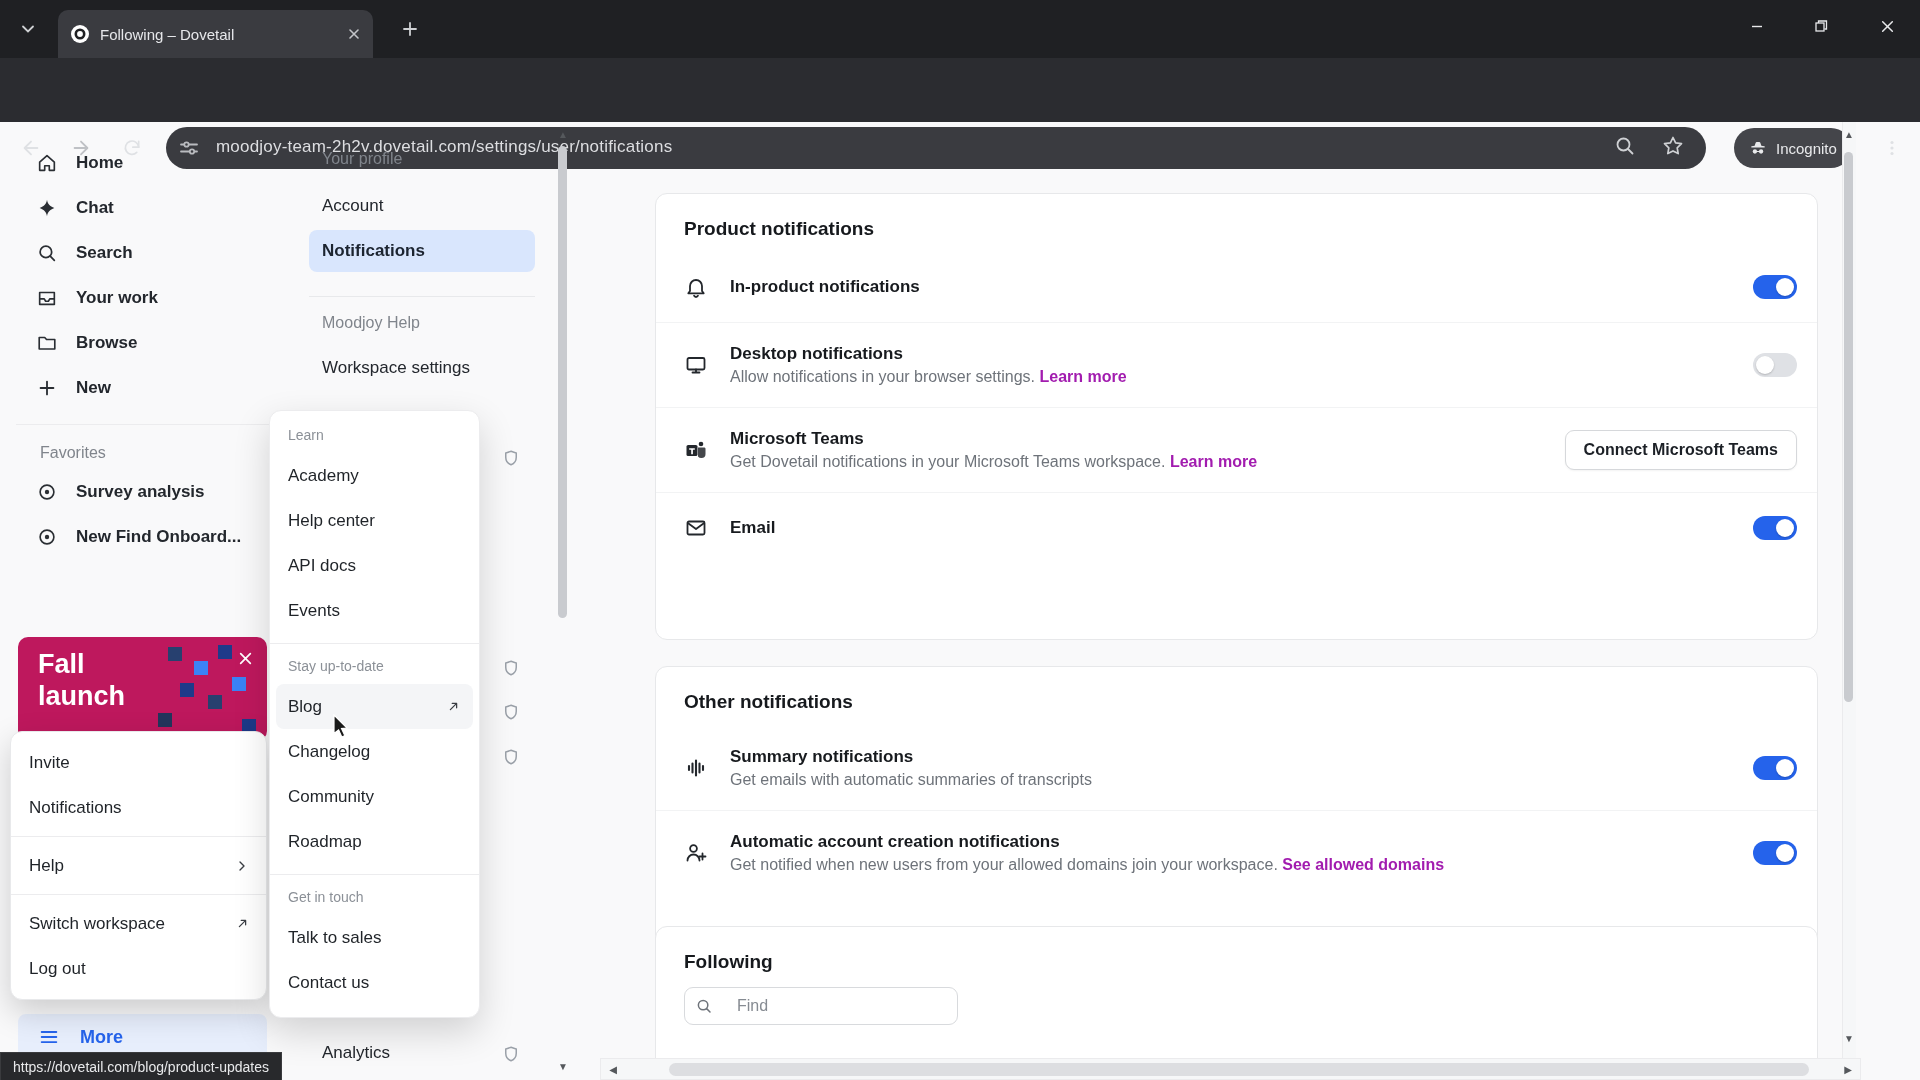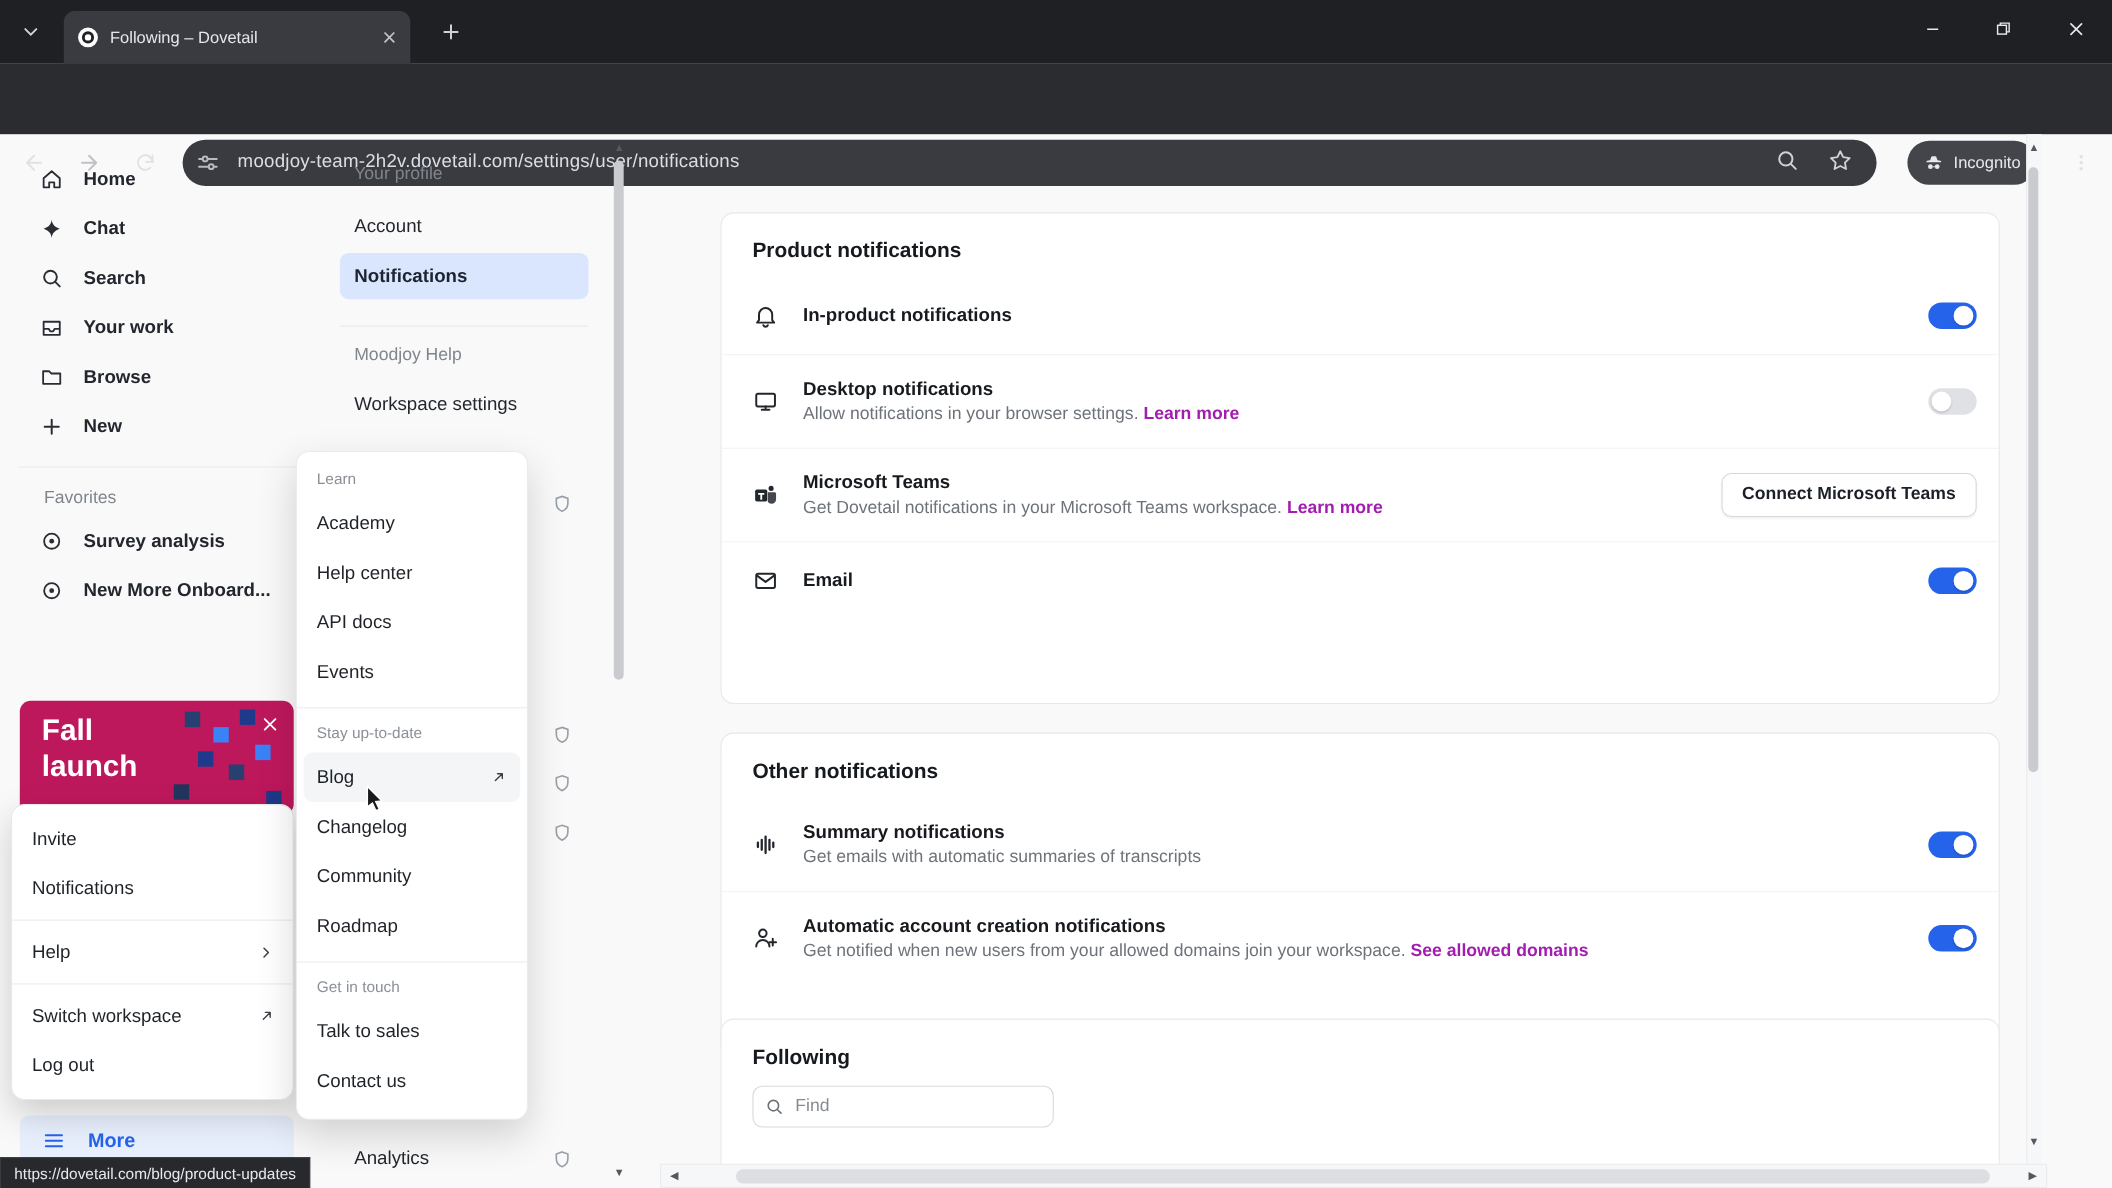--- a/index.html
+++ b/index.html
@@ -70,21 +70,21 @@
   .rsub { font-size:16px; color:#6e737a; margin-top:4px; }
   .rlink { color:#a21caf; font-weight:600; }
   .toggle { position:relative; width:44px; height:24px; border-radius:12px; flex:none; }
   .toggle.on { background:#2563eb; }
   .toggle.off { background:#dfe1e5; }
   .knob { position:absolute; top:3px; width:18px; height:18px; border-radius:50%; background:#fff; box-shadow:0 1px 2px rgba(0,0,0,.2); }
   .toggle.on .knob { right:3px; }
   .toggle.off .knob { left:3px; }
   .btn { height:40px; padding:0 18px; border-radius:9px; border:1px solid #d6d8db; background:#fff; font-family:"Liberation Sans",sans-serif; font-size:16px; font-weight:600; color:#1c2026; box-shadow:0 1px 2px rgba(0,0,0,.05); flex:none; }
   .find-wrap { position:relative; margin:14px 28px; width:274px; height:38px; }
-  .find-input { width:274px; height:38px; border:1px solid #d8dadd; border-radius:9px; background:#fff; padding:0 12px 0 38px; font-family:"Liberation Sans",sans-serif; font-size:16px; color:#22262b; }
+  .find-input { width:274px; height:38px; border:1px solid #d8dadd; border-radius:9px; background:#fff; padding:0 12px 0 52px; font-family:"Liberation Sans",sans-serif; font-size:16px; color:#22262b; }
   .find-input::placeholder { color:#868b92; }
   .find-ic { position:absolute; left:11px; top:10px; color:#6e737a; }
 
   
   .vsb { position:absolute; top:122px; width:14px; height:958px; }
   .vsb .track { position:absolute; inset:0; background:#f6f7f8; border-left:1px solid #ebebed; }
   .sb-thumb { position:absolute; left:2px; width:9px; border-radius:5px; background:#c9cbcf; }
   .sb-arrow { position:absolute; left:0; width:14px; height:16px; color:#55585c; font-size:10px; display:flex; align-items:center; justify-content:center; }
   .hsb { position:absolute; left:600px; top:1058px; width:1261px; height:22px; background:#f6f7f8; border:1px solid #ebebed; }
   .hsb .sb-thumb-h { position:absolute; left:68px; top:4px; width:1140px; height:13px; border-radius:7px; background:#dddee1; }
@@ -257,21 +257,21 @@
         </span>
       <span>Survey analysis</span>
     </div>
     <div class="nav-item">
       <span class="ic">
           <svg width="22" height="22" viewBox="0 0 24 24" fill="none" stroke="currentColor" stroke-width="1.8">
             <circle cx="12" cy="12" r="7.5"></circle>
             <circle cx="12" cy="12" r="2.4" fill="currentColor" stroke="none"></circle>
           </svg>
         </span>
-      <span>New More Onboard...</span>
+      <span>New Find Onboard...</span>
     </div>
   </div>
 
   <div class="banner">
     <i class="px" style="left:150px;top:10px;width:14px;height:14px;background:#27406f;"></i>
     <i class="px" style="left:176px;top:24px;width:14px;height:14px;background:#3b82f6;"></i>
     <i class="px" style="left:200px;top:8px;width:14px;height:14px;background:#1e3a8a;"></i>
     <i class="px" style="left:162px;top:46px;width:14px;height:14px;background:#1e3a8a;"></i>
     <i class="px" style="left:190px;top:58px;width:14px;height:14px;background:#27406f;"></i>
     <i class="px" style="left:214px;top:40px;width:14px;height:14px;background:#3b82f6;"></i>

